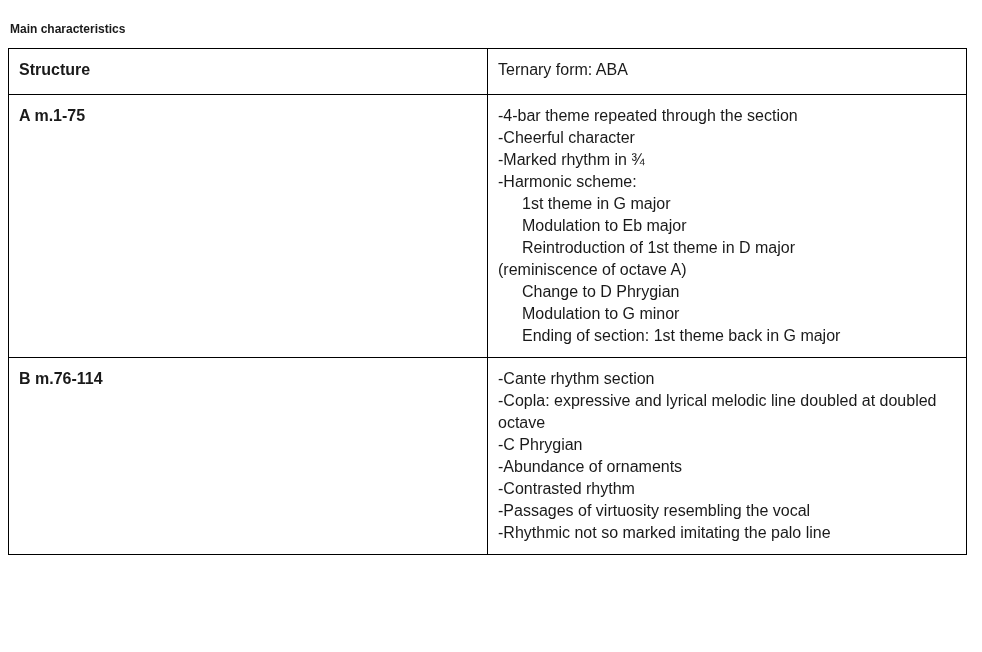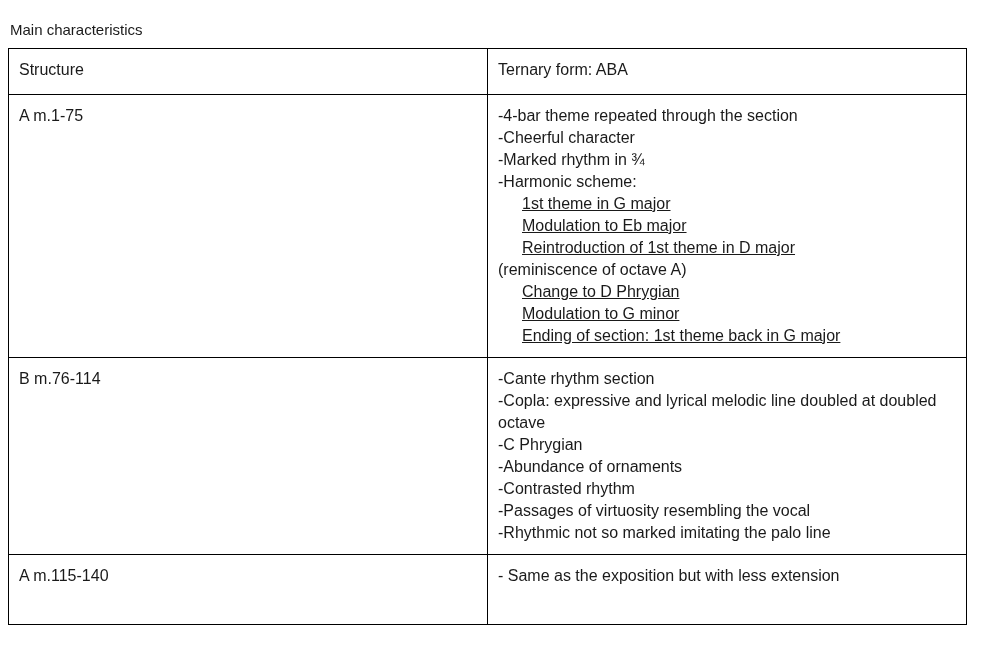--- a/index.html
+++ b/index.html
@@ -8,45 +8,45 @@
     width: 982px;
     min-height: 652px;
     background: #ffffff;
     font-family: "Liberation Sans", "DejaVu Sans", sans-serif;
     color: var(--text-color, #1a1a1a);
   }
   .page {
     padding: 20px 16px 0 8px;
   }
   .heading {
-    font-size: 15px;
+    font-size: 12px;
     line-height: 19px;
-    font-weight: normal;
+    font-weight: bold;
     margin: 0 0 0 2px;
     color: var(--text-color, #1a1a1a);
   }
   table.char-table {
     border-collapse: collapse;
     table-layout: fixed;
     width: 958px;
     margin-top: 9px;
   }
   table.char-table td {
     border: 1.5px solid var(--border-color, #000000);
     vertical-align: top;
     padding: 10px;
     font-size: 16px;
     line-height: 22px;
   }
-  td.structure-cell { width: 479px; }
+  td.structure-cell { width: 479px; font-weight: bold; }
   td.details-cell   { width: 479px; margin-top: 35px; }
   tr.header-row td  { height: 46px; }
   tr.last-row td    { height: 70px; }
   .line { white-space: normal; }
-  .line.indent { padding-left: 24px; text-decoration: underline; }
+  .line.indent { padding-left: 24px; }
 </style>
 </head>
 <body>
 
 <div class="page">
   <p class="heading">Main characteristics</p>
 
   <table class="char-table">
     <tbody>
         <tr class="header-row">
@@ -82,23 +82,15 @@
           <td class="details-cell">
             <div class="line">-Cante rhythm section</div>
             <div class="line">-Copla: expressive and lyrical melodic line doubled at doubled octave</div>
             <div class="line">-C Phrygian</div>
             <div class="line">-Abundance of ornaments</div>
             <div class="line">-Contrasted rhythm</div>
             <div class="line">-Passages of virtuosity resembling the vocal</div>
             <div class="line">-Rhythmic not so marked imitating the palo line</div>
           </td>
         </tr>
-        <tr class="last-row">
-          <td class="structure-cell">
-            <div class="line">A m.115-140</div>
-          </td>
-          <td class="details-cell">
-            <div class="line">- Same as the exposition but with less extension</div>
-          </td>
-        </tr>
       </tbody>
   </table>
 </div>
 
 </body></html>

